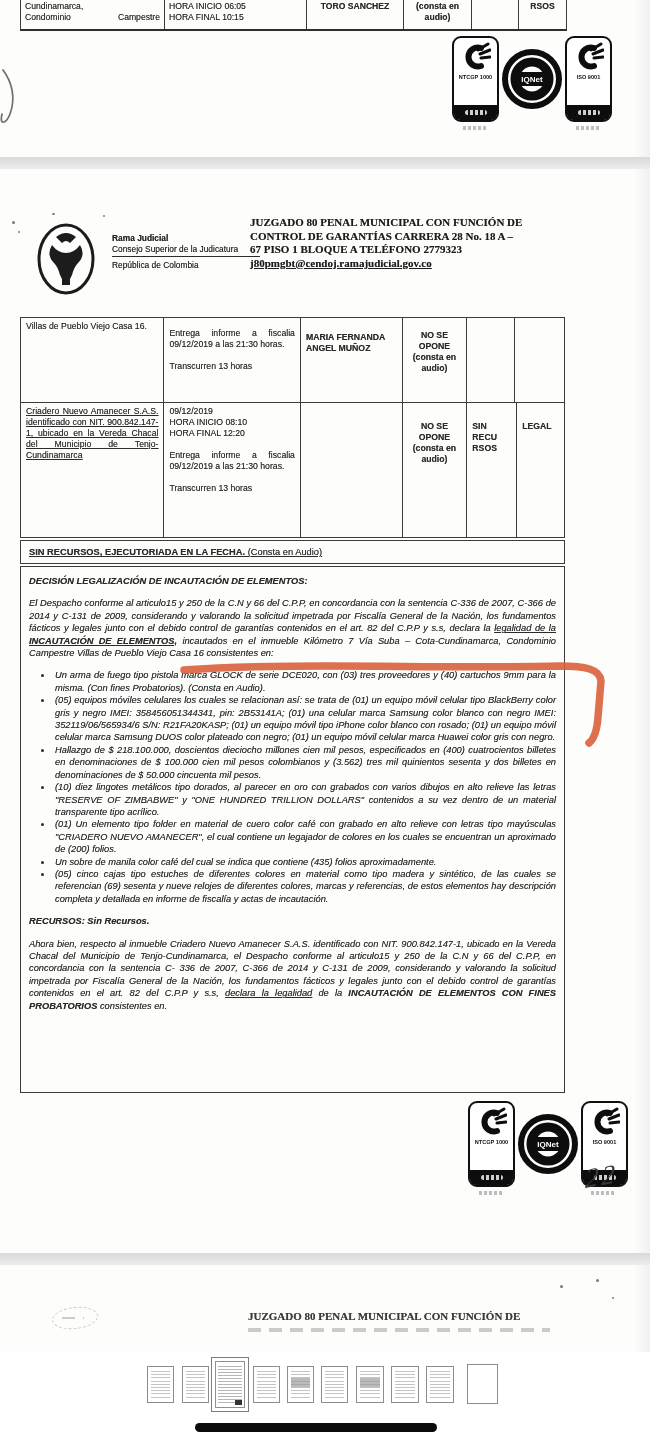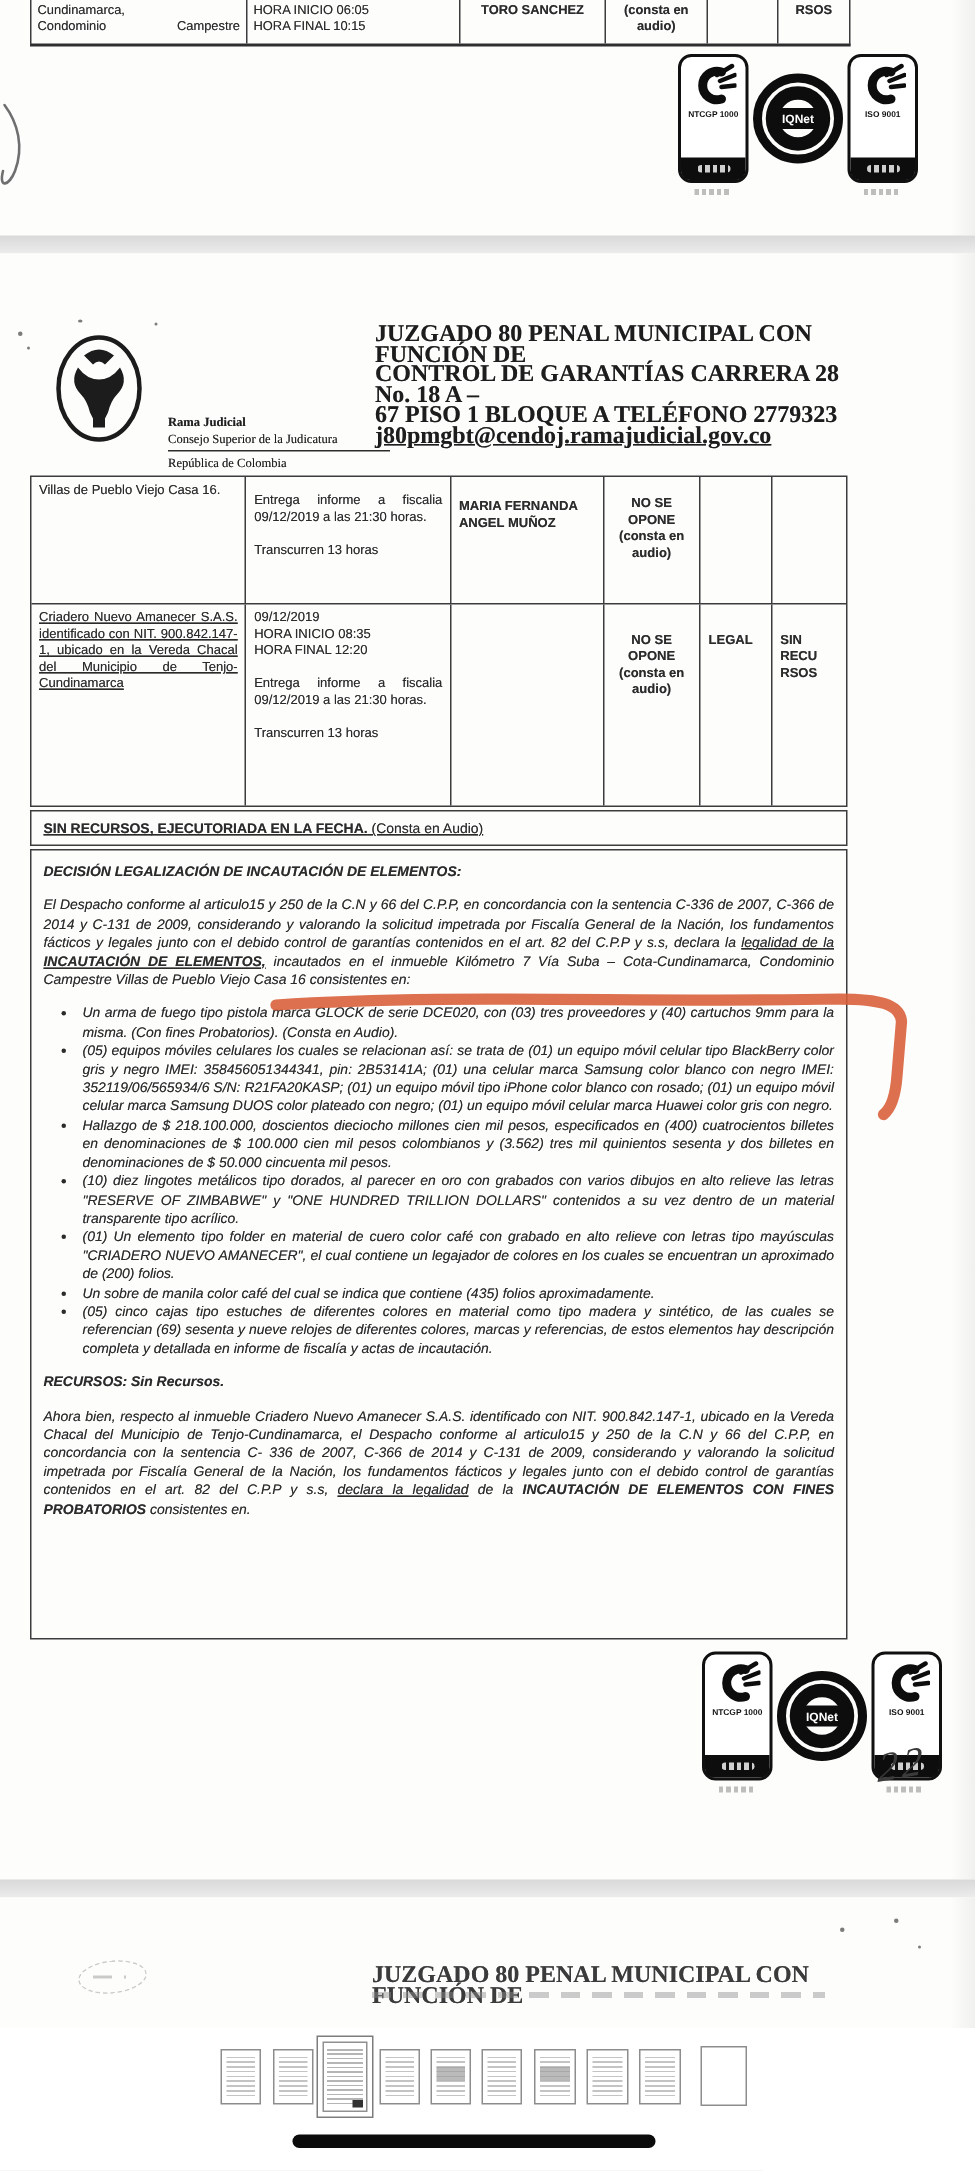--- a/index.html
+++ b/index.html
@@ -29,24 +29,24 @@
   .badge .strip{position:absolute;bottom:0;left:0;right:0;height:15px;background:#0d0d0d;
                 border-radius:0 0 6px 6px;}
   .badge .strip i{display:block;width:22px;height:5px;margin:5px auto 0;border-radius:3px;
                   background:repeating-linear-gradient(to right,#cfcfcf 0 3px,transparent 3px 5px);}
   .badge .lbl{font-size:5.6px;font-weight:bold;text-align:center;line-height:6px;margin-top:1px;color:#111;}
   .sub-mark{position:absolute;width:24px;height:4px;opacity:.55;
             background:repeating-linear-gradient(to right,#8a8a8a 0 3px,transparent 3px 5px);}
   .iqnet{width:62px;height:62px;margin:0 2px;position:relative;flex:none;}
 
   
-  .logo-text{position:absolute;font-family:Liberation Serif, serif;font-size:8.4px;line-height:10.5px;color:#1f1f1f;margin-top:44px;}
+  .logo-text{position:absolute;font-family:Liberation Sans, sans-serif;font-size:8.4px;line-height:10.5px;color:#1f1f1f;}
   .logo-text .rule{border-top:1.8px solid #2c2c2c;width:148px;margin:2px 0 3px;}
   .court{position:absolute;font-family:"Liberation Serif",serif;font-weight:600;
-         font-size:16px;line-height:13.6px;color:#1d1d1d;}
+         font-size:11px;line-height:13.6px;color:#1d1d1d;}
   .court .email{text-decoration:underline;}
 
   
   .tbl{position:absolute;left:20px;width:545px;border:1.6px solid #3c3c3c;box-sizing:border-box;
        font-size:8.7px;line-height:11px;}
   .tbl .row{display:flex;}
   .tbl .row + .row{border-top:1.6px solid #3c3c3c;}
   .tbl .c{padding:3px 5px;box-sizing:border-box;}
   .tbl .c + .c{border-left:1.6px solid #3c3c3c;}
   .jt{text-align:justify;}
@@ -189,29 +189,29 @@
         </div>
         <div class="c b" style="width:102px;padding-top:14px;">MARIA FERNANDA ANGEL MUÑOZ</div>
         <div class="c b ctr" style="width:65px;padding-top:12px;">NO SE OPONE (consta en audio)</div>
         <div class="c" style="width:48px;"></div>
         <div class="c" style="width:50px;"></div>
       </div>
       <div class="row" style="height:134px;">
         <div class="c jt" style="width:143px;text-decoration:underline;">Criadero Nuevo Amanecer S.A.S. identificado con NIT. 900.842.147-1, ubicado en la Vereda Chacal del Municipio de Tenjo-Cundinamarca</div>
         <div class="c" style="width:137px;">
           <div>09/12/2019</div>
-          <div>HORA INICIO 08:35</div>
+          <div>HORA INICIO 08:10</div>
           <div>HORA FINAL 12:20</div>
           <div class="gap jt">Entrega informe a fiscalia 09/12/2019 a las 21:30 horas.</div>
           <div class="gap">Transcurren 13 horas</div>
         </div>
         <div class="c" style="width:102px;"></div>
         <div class="c b ctr" style="width:65px;padding-top:18px;">NO SE OPONE (consta en audio)</div>
+        <div class="c b" style="width:50px;padding-top:18px;">SIN RECU RSOS</div>
         <div class="c b" style="width:48px;padding-top:18px;">LEGAL</div>
-        <div class="c b" style="width:50px;padding-top:18px;">SIN RECU RSOS</div>
       </div>
     </div>
 
     <div class="box scan" style="top:371px;height:24px;padding-top:5px;">
       <span class="u"><span class="b">SIN RECURSOS, EJECUTORIADA EN LA FECHA.</span><span> (Consta en Audio)</span></span>
     </div>
 
     <div class="box scan" style="top:397px;height:527px;padding-top:8px;font-style:italic;">
       <p class="b" style="margin-bottom:10px;">DECISIÓN LEGALIZACIÓN DE INCAUTACIÓN DE ELEMENTOS:</p>
       <p style="margin-bottom:10px;"><span>El Despacho conforme al articulo15 y 250 de la C.N y 66 del C.P.P, en concordancia con la sentencia C-336 de 2007, C-366 de 2014 y C-131 de 2009, considerando y valorando la solicitud impetrada por Fiscalía General de la Nación, los fundamentos fácticos y legales junto con el debido control de garantías contenidos en el art. 82 del C.P.P y s.s, declara la </span><span class="u">legalidad de la </span><span class="b u">INCAUTACIÓN DE ELEMENTOS,</span><span> incautados en el inmueble Kilómetro 7 Vía Suba – Cota-Cundinamarca, Condominio Campestre Villas de Pueblo Viejo Casa 16 consistentes en:</span></p>

